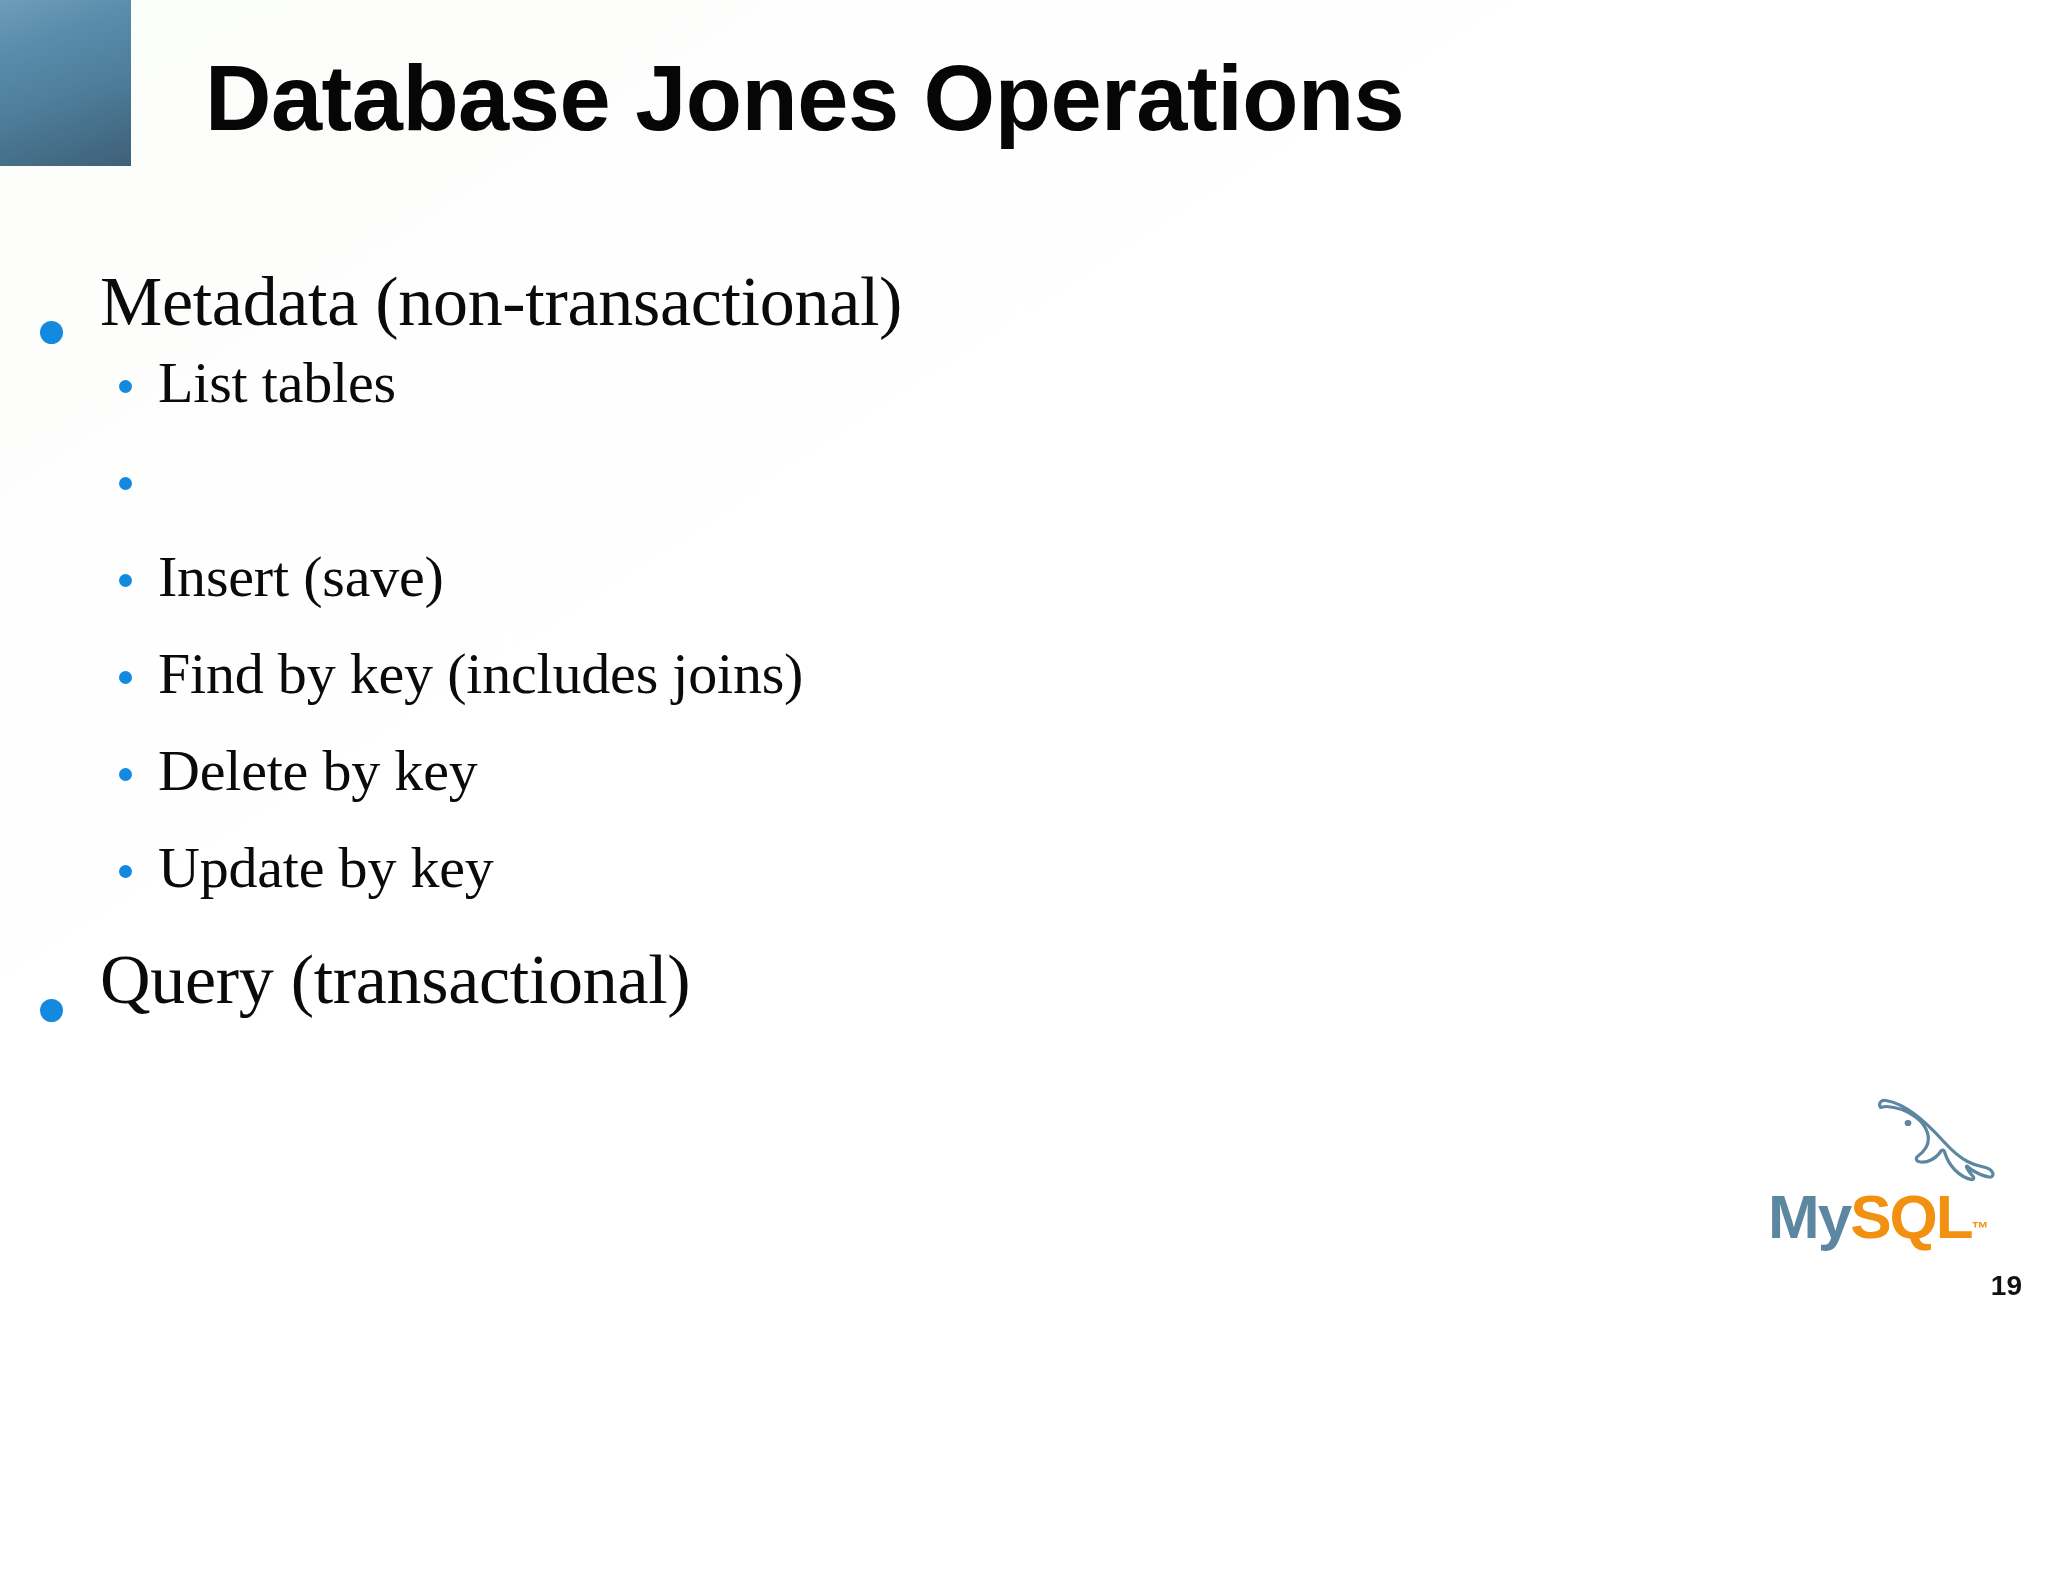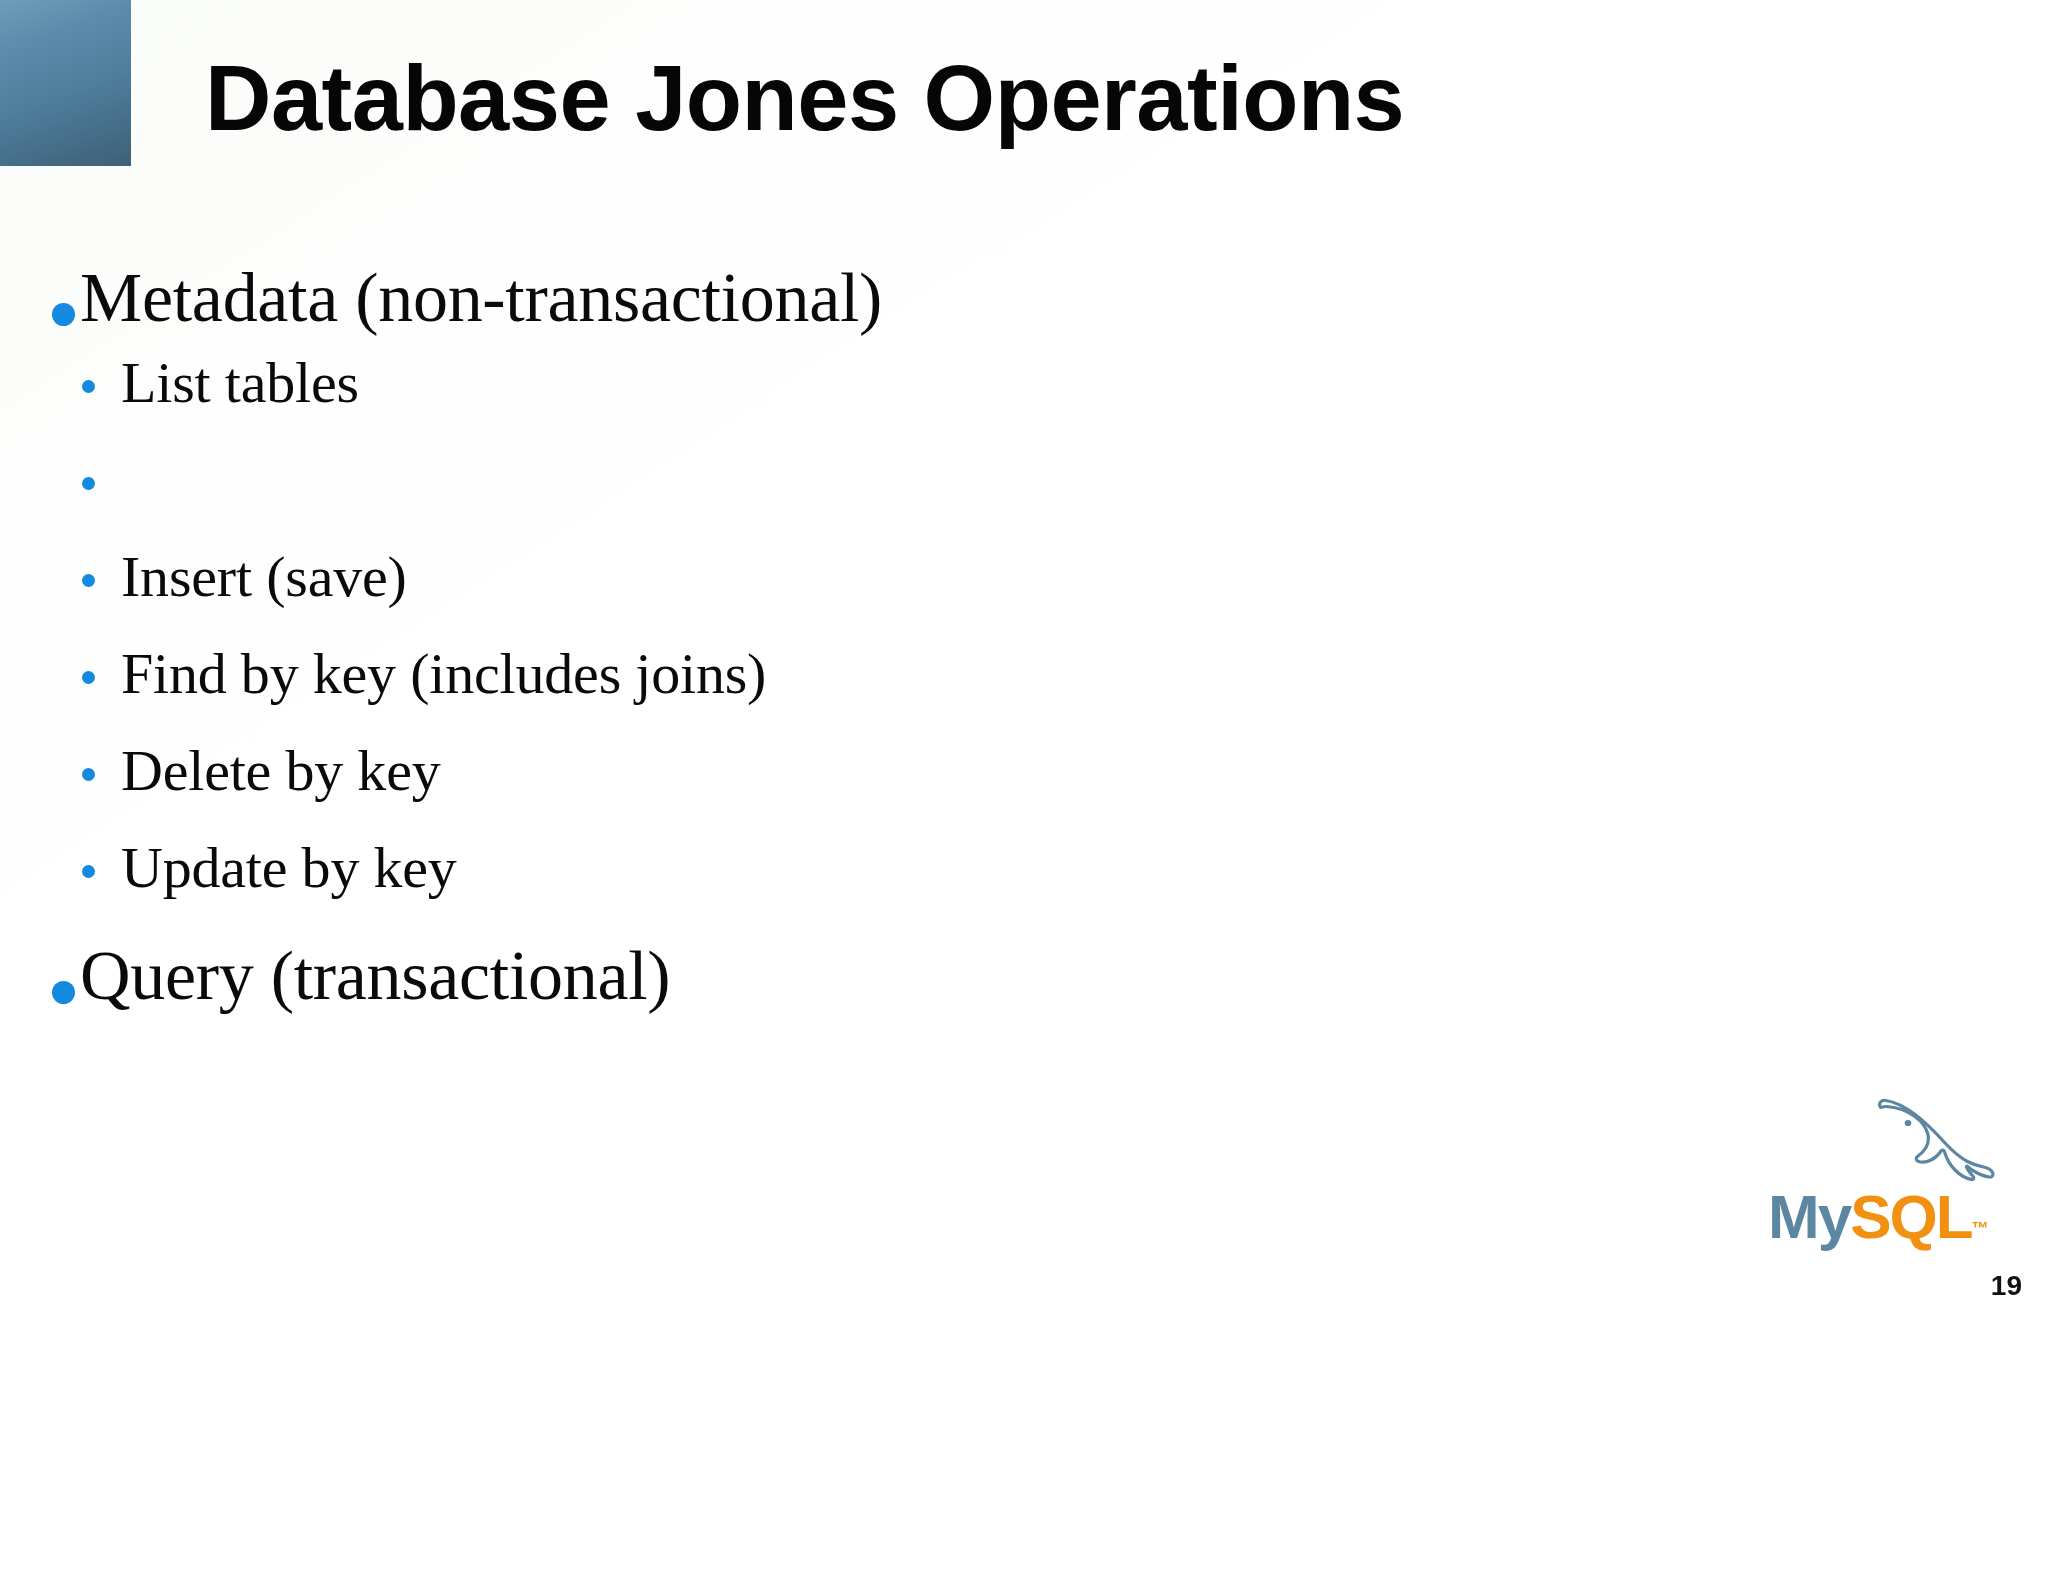--- a/index.html
+++ b/index.html
@@ -51,24 +51,25 @@
   .body-list {
     position: absolute;
     left: 0;
     top: 252px;
     width: 1900px;
   }
 
   .lvl1 {
     position: relative;
     display: flex;
-    align-items: center;
-    padding-left: 52px;
+    align-items: flex-end;
+    padding-left: 40px;
     margin-bottom: 4px;
     min-height: 92px;
+    gap: 32px;
   }
   .lvl1 .bullet-dot {
     flex: 0 0 auto;
     width: 23px;
     height: 23px;
     border-radius: 50%;
     background: #1489e0;
     margin-top: 32px;
     margin-right: 5px;
   }
@@ -80,21 +81,21 @@
     letter-spacing: -0.3px;
   }
   .lvl1 .text .ital {
     font-style: italic;
   }
 
   .lvl2 {
     position: relative;
     display: flex;
     align-items: flex-start;
-    padding-left: 82px;
+    padding-left: 119px;
     min-height: 95px;
     margin-bottom: 2px;
   }
   .lvl2 .bullet-dot-sm {
     flex: 0 0 auto;
     width: 13px;
     height: 13px;
     border-radius: 50%;
     background: #1489e0;
     margin-top: 32px;

